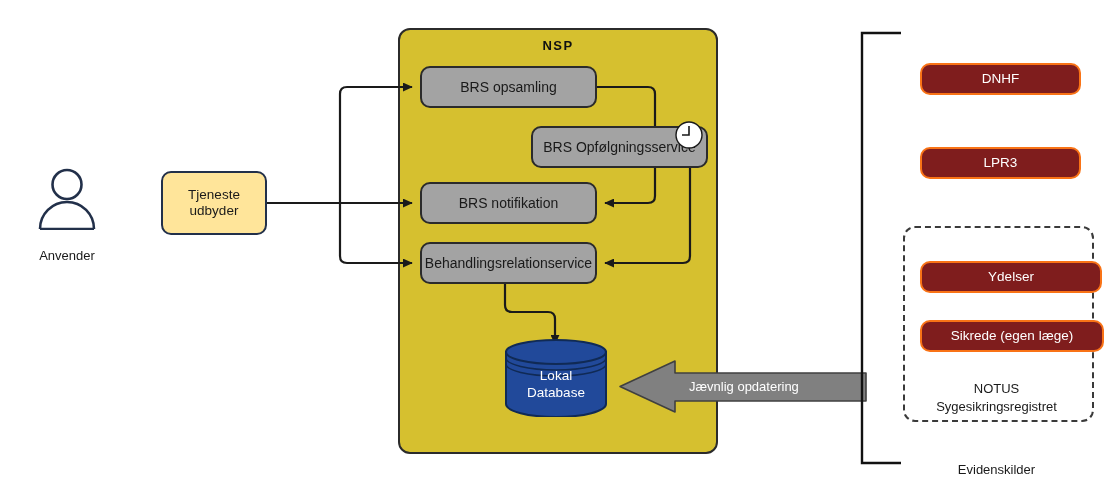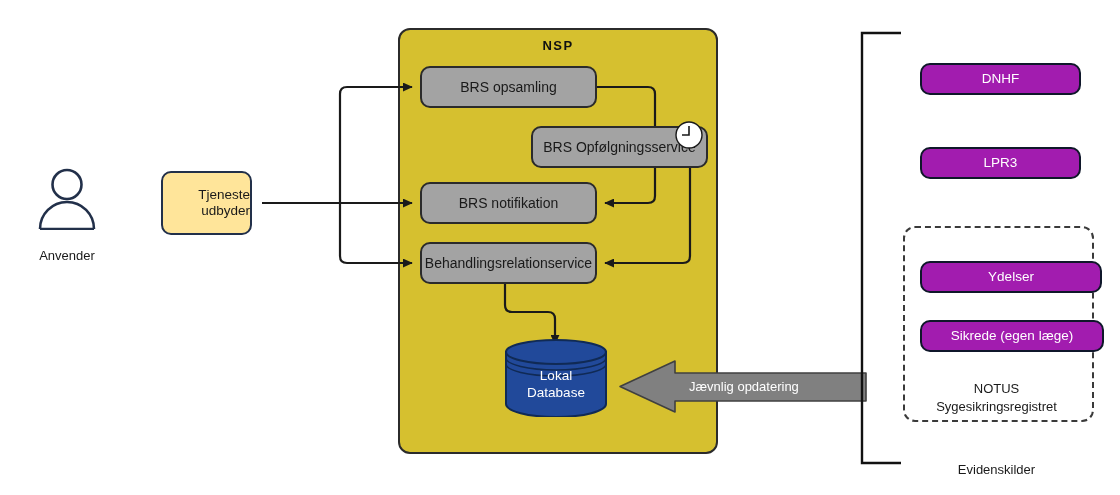--- a/index.html
+++ b/index.html
@@ -8,21 +8,21 @@
   #stage{position:absolute;left:0;top:0;width:1120px;height:495px;}
   svg.layer{position:absolute;left:0;top:0;width:1120px;height:495px;}
   .node{position:absolute;box-sizing:border-box;display:flex;align-items:center;
         justify-content:center;text-align:center;line-height:1.15;}
   .nsp-panel{background:#D6C02F;border:2px solid #2b2b2b;border-radius:12px;}
   .nsp-title{font-weight:bold;font-size:13px;letter-spacing:1.5px;color:#111;}
   .white-box{background:#a3a3a3;border:2px solid #2b2b2b;border-radius:10px;
              font-size:14px;color:#1a1a1a;}
   .yellow-box{background:#FFE59A;border:2px solid #22304a;border-radius:10px;
               font-size:13.5px;color:#1a1a1a;}
-  .gray-box{background:#a21caf;border:2px solid #0f172a;border-radius:10px;
+  .gray-box{background:#7f1d1d;border:2px solid #f97316;border-radius:10px;
             font-size:13.5px;color:#ffffff;}
   .dashed-box{border:2px dashed #3a3a3a;border-radius:12px;background:transparent;}
   .plain-label{font-size:13px;color:#1a1a1a;margin-top:10px;}
   .db-label{position:absolute;color:#ffffff;font-size:13.5px;text-align:center;
             line-height:1.25;width:100%;}
   .arrow-text{position:absolute;color:#ffffff;font-size:13px;white-space:nowrap;}
 </style>
 </head>
 <body>
 
@@ -68,21 +68,21 @@
 
   <div style="position:absolute;left:34px;top:168px;width:66px;height:62px;">
     <svg width="66" height="62" viewBox="0 0 66 62">
       <circle cx="33" cy="16.5" r="14.5" fill="#ffffff" stroke="#22304a" stroke-width="2.6"></circle>
       <path d="M6,61 A27,27 0 0 1 60,61" fill="#ffffff" stroke="#22304a" stroke-width="2.6"></path>
       <path d="M6,61 L60,61" stroke="#22304a" stroke-width="2.6"></path>
     </svg>
   </div>
   <div class="plain-label" style="position:absolute;left:0px;top:238px;width:134px;text-align:center;">Anvender</div>
 
-  <div class="node yellow-box" style="left:161px;top:171px;width:91px;height:64px;text-align:right;">Tjeneste udbyder</div>
+  <div class="node yellow-box" style="left:161px;top:171px;width:106px;height:64px;">Tjeneste udbyder</div>
 
   <div class="node white-box" style="left:420px;top:66px;width:177px;height:42px;">BRS opsamling</div>
 
   <div class="node white-box" style="left:531px;top:126px;width:177px;height:42px;position:absolute;">
     <span>BRS Opfølgningsservice</span>
     <svg width="30" height="30" viewBox="0 0 30 30" style="position:absolute;right:2px;top:-8px;">
       <circle cx="15" cy="15" r="13" fill="#ffffff" stroke="#1a1a1a" stroke-width="1.4"></circle>
       <path d="M15,6 L15,15 L8,15" fill="none" stroke="#1a1a1a" stroke-width="1.6"></path>
     </svg>
   </div>

